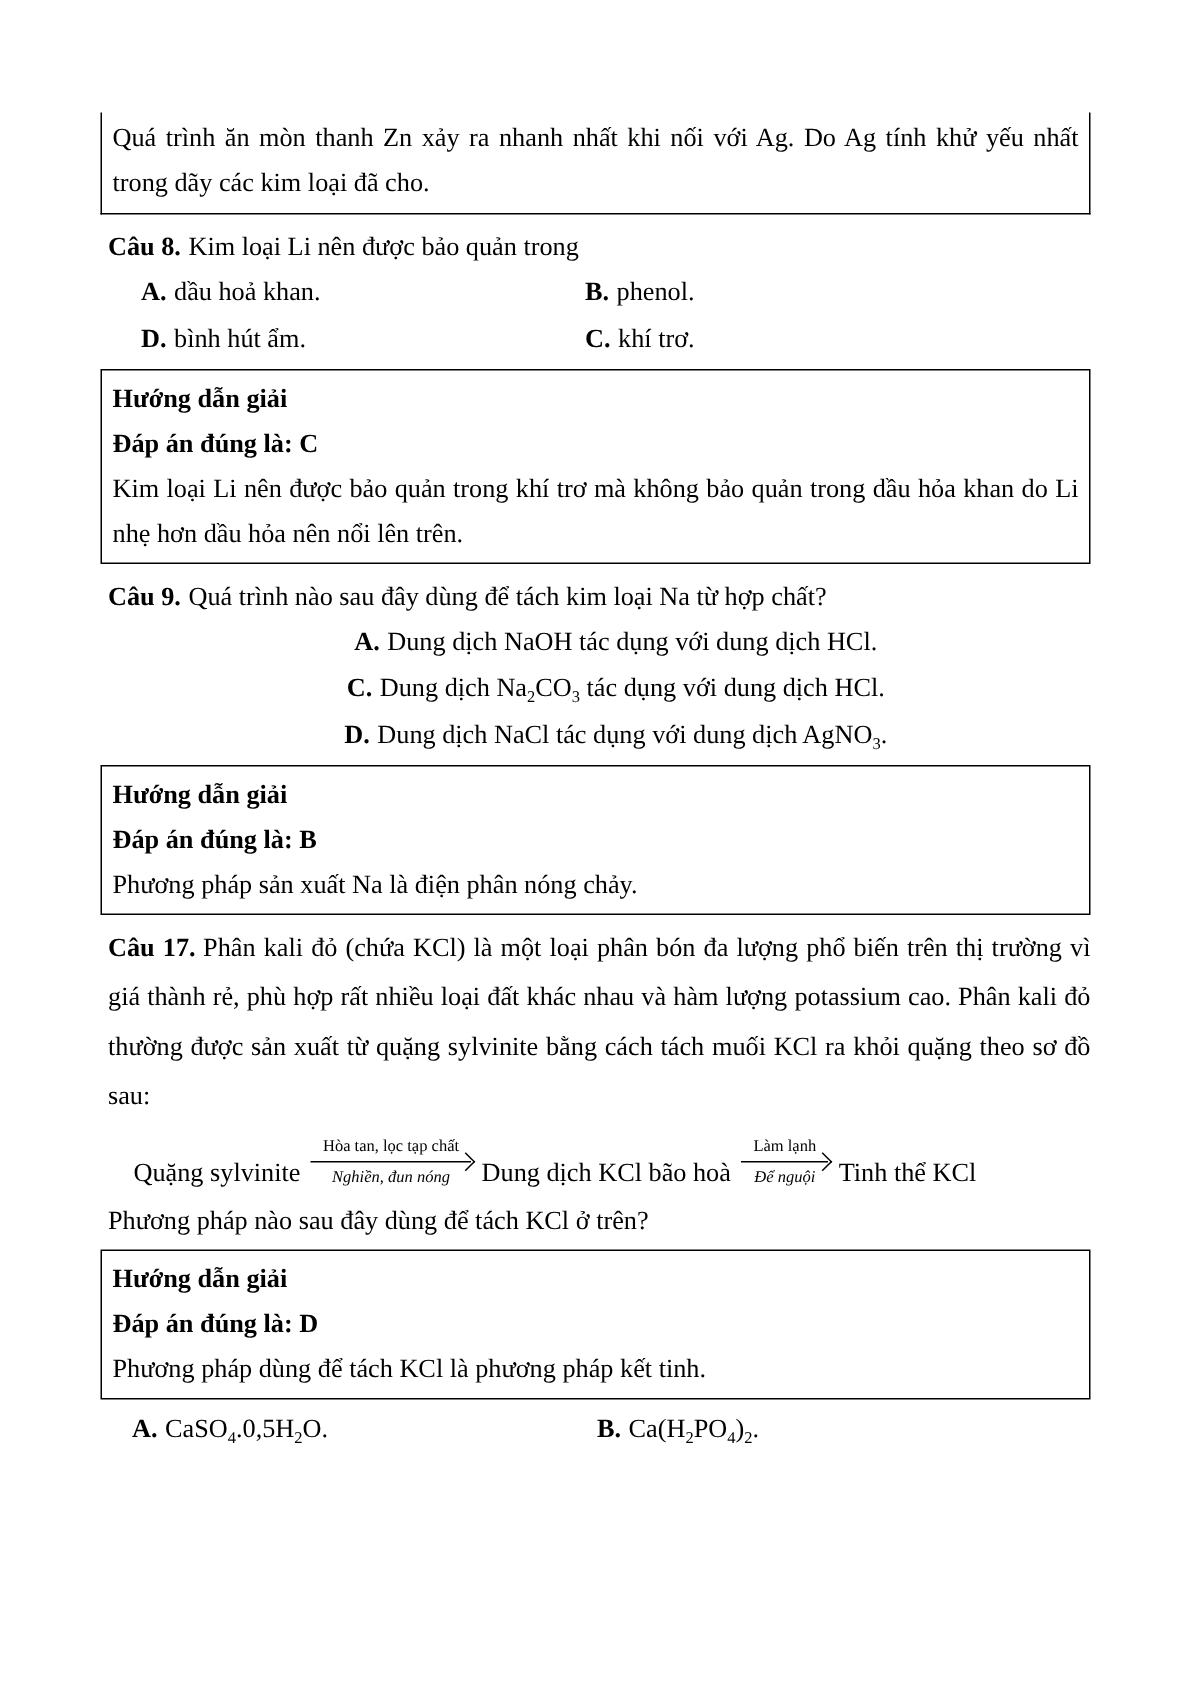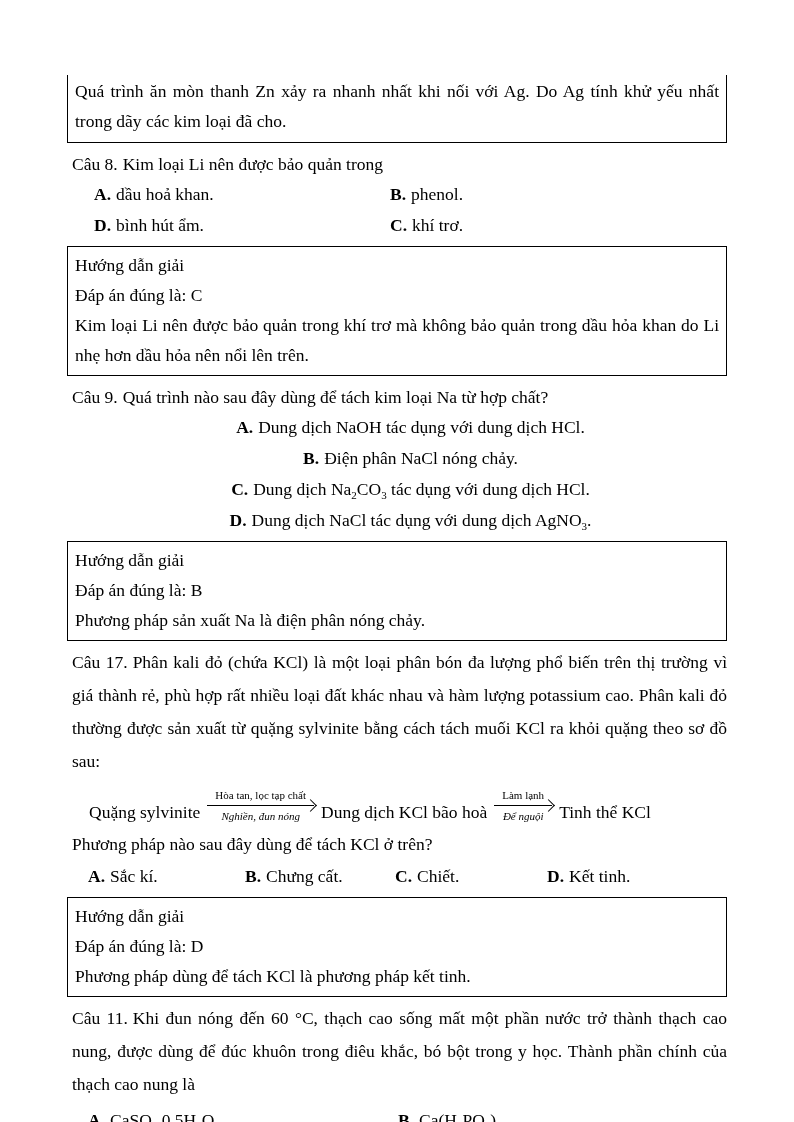--- a/index.html
+++ b/index.html
@@ -23,27 +23,27 @@
     padding:1px 7px 6px 7px;
     line-height:30px;
     text-align:justify;
   }
   .sol-box {
     border:1.6px solid #000;
     padding:3px 7px 5px 7px;
     margin-top:5px;
     line-height:30px;
   }
-  .sol-title, .sol-answer { font-weight:normal; }
+  .sol-title, .sol-answer { font-weight:bold; }
   .sol-body { text-align:justify; }
 
   
   .q-line { margin:6px 0 0 5px; line-height:30px; }
   .para   { margin:5px 0 0 5px; line-height:33px; text-align:justify; }
-  .q-label { font-weight:normal; margin-right:5px; }
+  .q-label { font-weight:bold; margin-right:5px; }
 
   
   .opt b { margin-right:5px; }
   .opts-grid-2 { display:grid; grid-template-columns:296px auto; margin-left:27px; line-height:31px; }
   .opts-list   { margin-left:27px; line-height:31px;text-align:center; }
   .opts-list .opt { display:block; }
   .opts-grid-4 { display:grid; grid-template-columns:157px 150px 152px auto; margin-left:21px; line-height:31px; margin-top:2px; }
   .opts-grid-2w { display:grid; grid-template-columns:310px auto; margin-left:21px; line-height:31px; margin-top:4px; }
 
   sub { font-size:11px; line-height:0; vertical-align:-4px; }
@@ -98,21 +98,20 @@
     <div class="sol-title">Hướng dẫn giải</div>
     <div class="sol-answer">Đáp án đúng là: C</div>
     <div class="sol-body">Kim loại Li nên được bảo quản trong khí trơ mà không bảo quản trong dầu hỏa khan do Li nhẹ hơn dầu hỏa nên nổi lên trên.</div>
   </div>
 
   <div class="q-line">
     <span class="q-label">Câu 9.</span><span>Quá trình nào sau đây dùng để tách kim loại Na từ hợp chất?</span>
   </div>
   <div class="opts-list">
     <span class="opt"><b>A.</b><span>Dung dịch NaOH tác dụng với dung dịch HCl.</span></span>
-    <span class="opt"><b>B.</b><span>Điện phân NaCl nóng chảy.</span></span>
     <span class="opt"><b>C.</b><span>Dung dịch Na<sub>2</sub>CO<sub>3</sub> tác dụng với dung dịch HCl.</span></span>
     <span class="opt"><b>D.</b><span>Dung dịch NaCl tác dụng với dung dịch AgNO<sub>3</sub>.</span></span>
   </div>
 
   <div class="sol-box">
     <div class="sol-title">Hướng dẫn giải</div>
     <div class="sol-answer">Đáp án đúng là: B</div>
     <div class="sol-body">Phương pháp sản xuất Na là điện phân nóng chảy.</div>
   </div>
 
@@ -130,34 +129,25 @@
     <span>Dung dịch KCl bão hoà</span>
     <span class="rxn-arrow">
       <span class="rxn-lbl above">Làm lạnh</span>
       <span class="shaft"></span>
       <span class="rxn-lbl below">Để nguội</span>
     </span>
     <span>Tinh thể KCl</span>
   </div>
 
   <div class="q-line">Phương pháp nào sau đây dùng để tách KCl ở trên?</div>
-  <div class="opts-grid-4">
-    <span class="opt"><b>A.</b><span>Sắc kí.</span></span>
-    <span class="opt"><b>B.</b><span>Chưng cất.</span></span>
-    <span class="opt"><b>C.</b><span>Chiết.</span></span>
-    <span class="opt"><b>D.</b><span>Kết tinh.</span></span>
-  </div>
 
   <div class="sol-box">
     <div class="sol-title">Hướng dẫn giải</div>
     <div class="sol-answer">Đáp án đúng là: D</div>
     <div class="sol-body">Phương pháp dùng để tách KCl là phương pháp kết tinh.</div>
   </div>
 
-  <div class="para">
-    <span class="q-label">Câu 11.</span><span>Khi đun nóng đến 60 °C, thạch cao sống mất một phần nước trở thành thạch cao nung, được dùng để đúc khuôn trong điêu khắc, bó bột trong y học. Thành phần chính của thạch cao nung là</span>
-  </div>
   <div class="opts-grid-2w">
     <span class="opt"><b>A.</b><span>CaSO<sub>4</sub>.0,5H<sub>2</sub>O.</span></span>
     <span class="opt"><b>B.</b><span>Ca(H<sub>2</sub>PO<sub>4</sub>)<sub>2</sub>.</span></span>
   </div>
 
 </div>
 
 </body></html>

